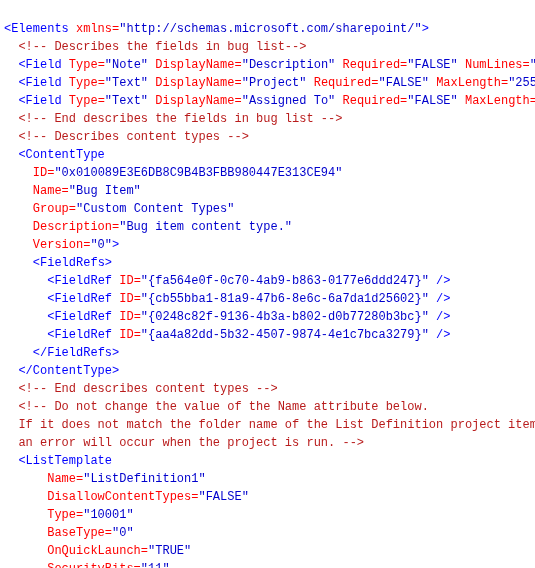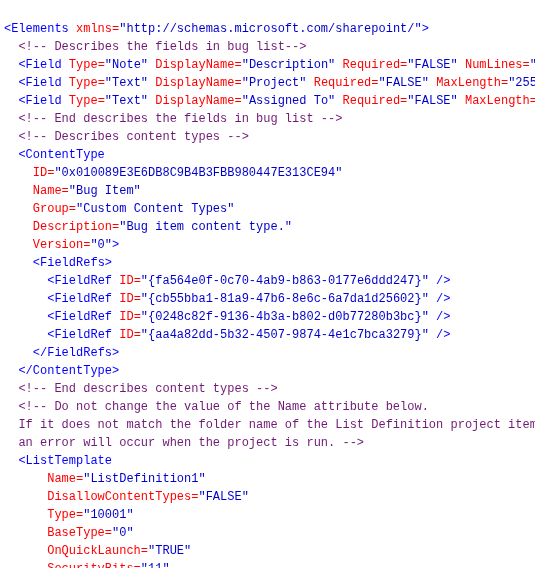--- a/index.html
+++ b/index.html
@@ -26,20 +26,20 @@
 
     .line {
       display: block;
       white-space: pre;
     }
 
     
     .tag { color: #0000ff; }          
     .attr-name { color: #ff0000; font-family: Liberation Mono, monospace; }    
     .attr-value { color: #0000cd; }   
-    .comment { color: #701a75; }      
+    .comment { color: #b91c1c; }      
     .text-content { color: #000000; }     
   </style>
 </head>
 <body>
 
 <div class="code-container">
 <div class="line"><span class="tag">&lt;</span><span class="tag">Elements</span><span class="attr-name"> xmlns=</span><span class="attr-value">"http://schemas.microsoft.com/sharepoint/"</span><span class="tag">&gt;</span></div><div class="line"><span class="text-content">  </span><span class="comment">&lt;!-- Describes the fields in bug list--&gt;</span></div><div class="line"><span class="text-content">  </span><span class="tag">&lt;</span><span class="tag">Field</span><span class="attr-name"> Type=</span><span class="attr-value">"Note"</span><span class="attr-name"> DisplayName=</span><span class="attr-value">"Description"</span><span class="attr-name"> Required=</span><span class="attr-value">"FALSE"</span><span class="attr-name"> NumLines=</span><span class="attr-value">"6"</span></div><div class="line"><span class="text-content">  </span><span class="tag">&lt;</span><span class="tag">Field</span><span class="attr-name"> Type=</span><span class="attr-value">"Text"</span><span class="attr-name"> DisplayName=</span><span class="attr-value">"Project"</span><span class="attr-name"> Required=</span><span class="attr-value">"FALSE"</span><span class="attr-name"> MaxLength=</span><span class="attr-value">"255"</span></div><div class="line"><span class="text-content">  </span><span class="tag">&lt;</span><span class="tag">Field</span><span class="attr-name"> Type=</span><span class="attr-value">"Text"</span><span class="attr-name"> DisplayName=</span><span class="attr-value">"Assigned To"</span><span class="attr-name"> Required=</span><span class="attr-value">"FALSE"</span><span class="attr-name"> MaxLength=</span></div><div class="line"><span class="text-content">  </span><span class="comment">&lt;!-- End describes the fields in bug list --&gt;</span></div><div class="line"><span class="text-content">  </span><span class="comment">&lt;!-- Describes content types --&gt;</span></div><div class="line"><span class="text-content">  </span><span class="tag">&lt;</span><span class="tag">ContentType</span></div><div class="line"><span class="attr-name">    ID=</span><span class="attr-value">"0x010089E3E6DB8C9B4B3FBB980447E313CE94"</span></div><div class="line"><span class="attr-name">    Name=</span><span class="attr-value">"Bug Item"</span></div><div class="line"><span class="attr-name">    Group=</span><span class="attr-value">"Custom Content Types"</span></div><div class="line"><span class="attr-name">    Description=</span><span class="attr-value">"Bug item content type."</span></div><div class="line"><span class="attr-name">    Version=</span><span class="attr-value">"0"</span><span class="tag">&gt;</span></div><div class="line"><span class="text-content">    </span><span class="tag">&lt;</span><span class="tag">FieldRefs</span><span class="tag">&gt;</span></div><div class="line"><span class="text-content">      </span><span class="tag">&lt;</span><span class="tag">FieldRef</span><span class="attr-name"> ID=</span><span class="attr-value">"{fa564e0f-0c70-4ab9-b863-0177e6ddd247}"</span><span class="tag"> /&gt;</span></div><div class="line"><span class="text-content">      </span><span class="tag">&lt;</span><span class="tag">FieldRef</span><span class="attr-name"> ID=</span><span class="attr-value">"{cb55bba1-81a9-47b6-8e6c-6a7da1d25602}"</span><span class="tag"> /&gt;</span></div><div class="line"><span class="text-content">      </span><span class="tag">&lt;</span><span class="tag">FieldRef</span><span class="attr-name"> ID=</span><span class="attr-value">"{0248c82f-9136-4b3a-b802-d0b77280b3bc}"</span><span class="tag"> /&gt;</span></div><div class="line"><span class="text-content">      </span><span class="tag">&lt;</span><span class="tag">FieldRef</span><span class="attr-name"> ID=</span><span class="attr-value">"{aa4a82dd-5b32-4507-9874-4e1c7bca3279}"</span><span class="tag"> /&gt;</span></div><div class="line"><span class="text-content">    </span><span class="tag">&lt;/</span><span class="tag">FieldRefs</span><span class="tag">&gt;</span></div><div class="line"><span class="text-content">  </span><span class="tag">&lt;/</span><span class="tag">ContentType</span><span class="tag">&gt;</span></div><div class="line"><span class="text-content">  </span><span class="comment">&lt;!-- End describes content types --&gt;</span></div><div class="line"><span class="text-content">  </span><span class="comment">&lt;!-- Do not change the value of the Name attribute below.</span></div><div class="line"><span class="text-content">  </span><span class="comment">If it does not match the folder name of the List Definition project item,</span></div><div class="line"><span class="text-content">  </span><span class="comment">an error will occur when the project is run. --&gt;</span></div><div class="line"><span class="text-content">  </span><span class="tag">&lt;</span><span class="tag">ListTemplate</span></div><div class="line"><span class="attr-name">      Name=</span><span class="attr-value">"ListDefinition1"</span></div><div class="line"><span class="attr-name">      DisallowContentTypes=</span><span class="attr-value">"FALSE"</span></div><div class="line"><span class="attr-name">      Type=</span><span class="attr-value">"10001"</span></div><div class="line"><span class="attr-name">      BaseType=</span><span class="attr-value">"0"</span></div><div class="line"><span class="attr-name">      OnQuickLaunch=</span><span class="attr-value">"TRUE"</span></div><div class="line"><span class="attr-name">      SecurityBits=</span><span class="attr-value">"11"</span></div></div>
 
 </body></html>

